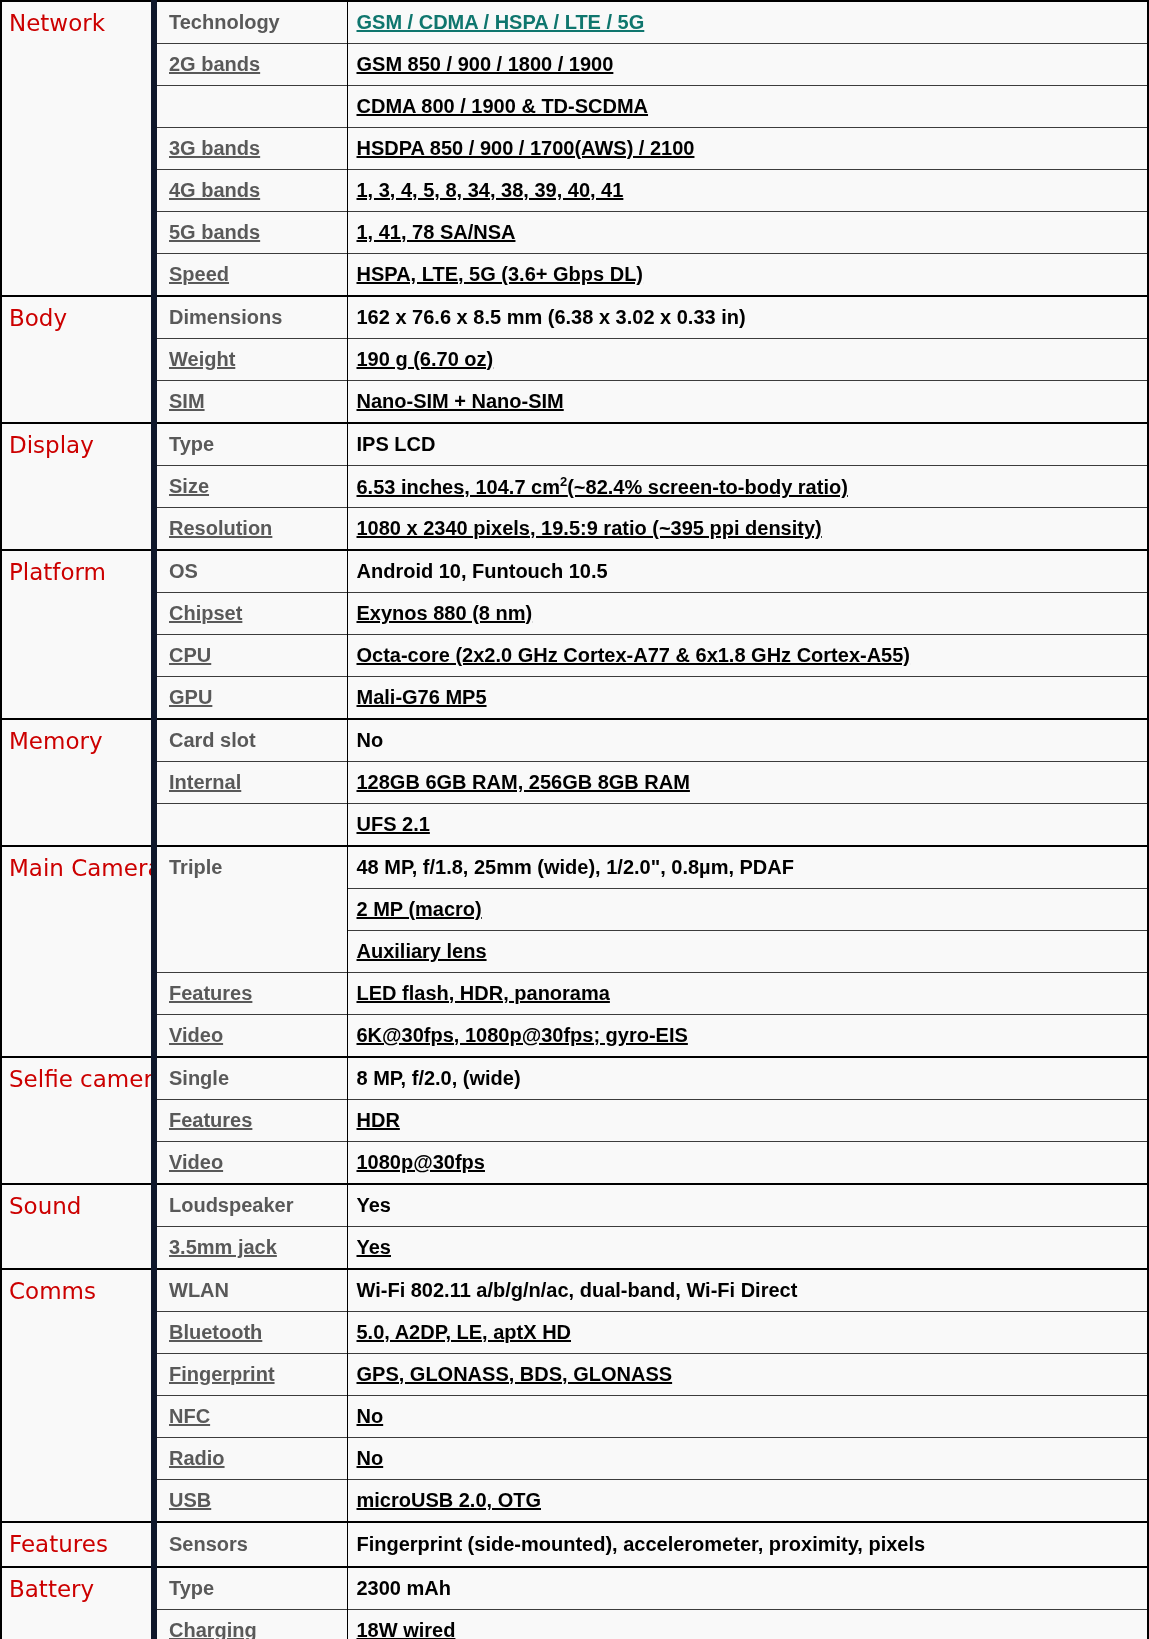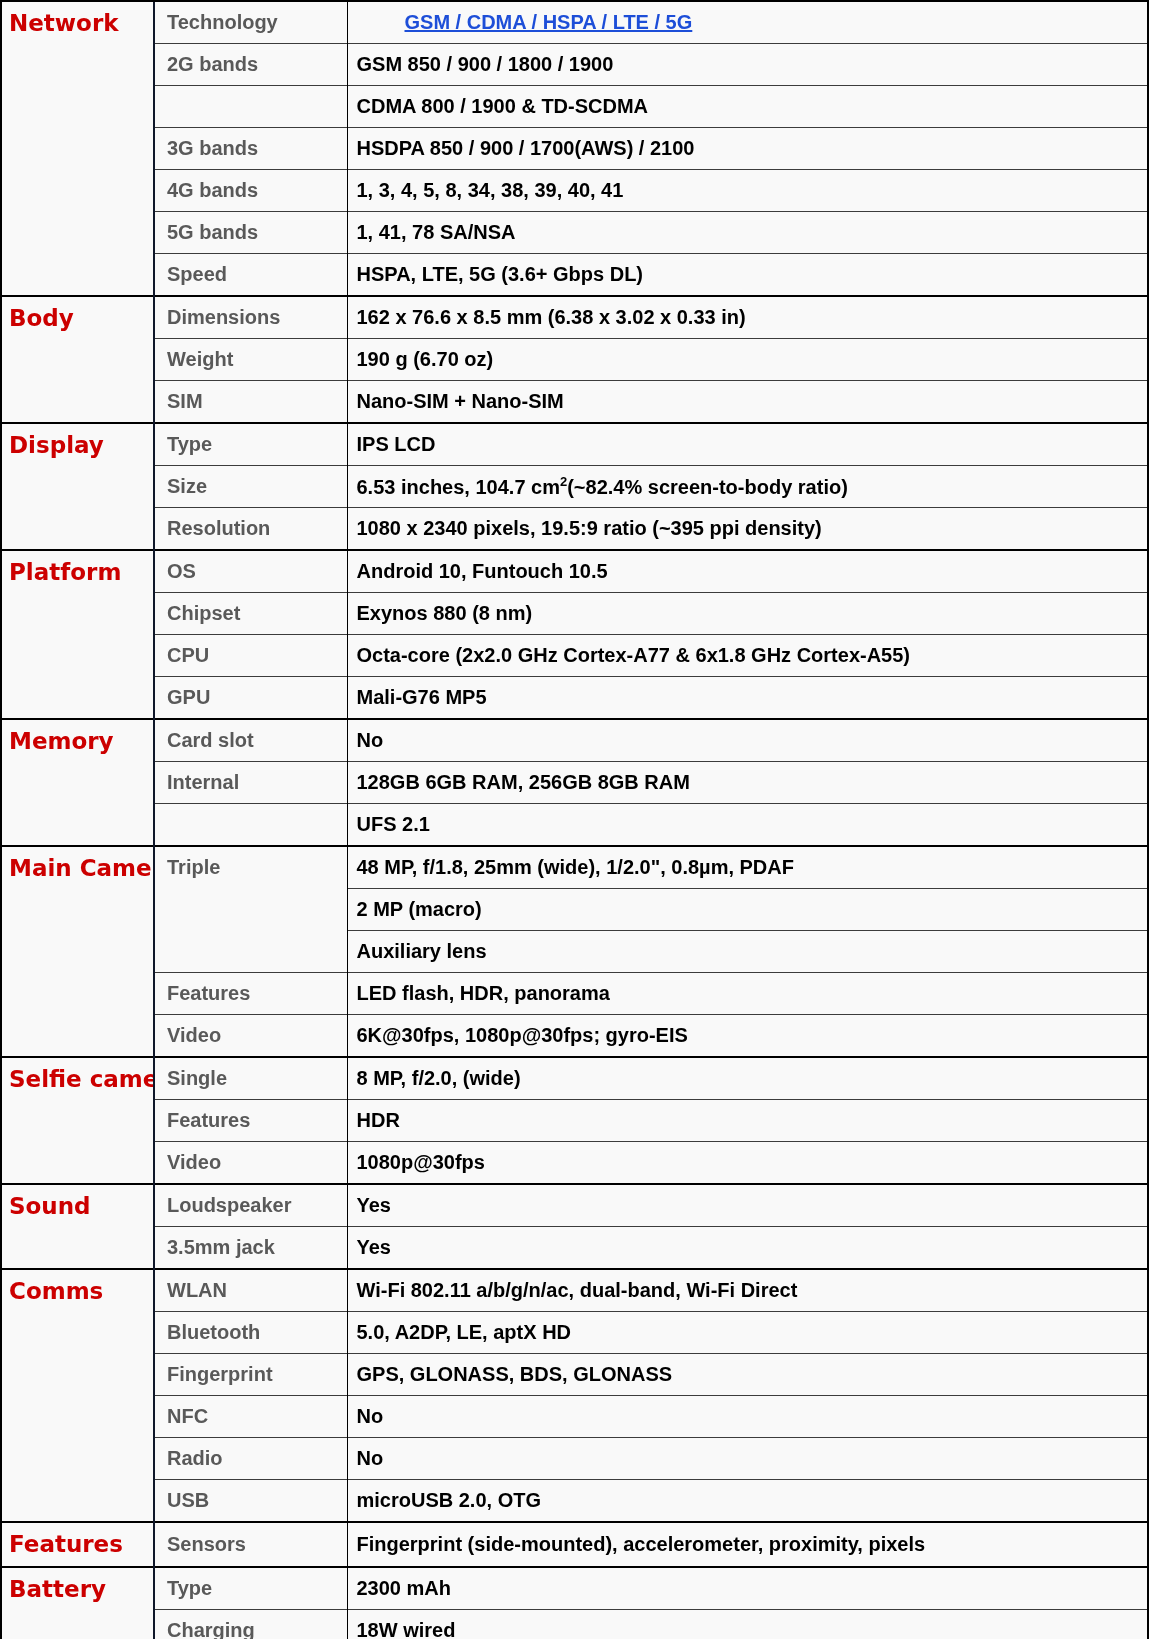--- a/index.html
+++ b/index.html
@@ -19,59 +19,58 @@
   
   td.cat {
     vertical-align: top;
     padding: 0 0 0 7px;
     overflow: hidden;
   }
   .cat-text {
     display: block;
     font-family: "DejaVu Sans", sans-serif;
     font-size: 23px;
-    font-weight: bold;
+    font-weight: normal;
     color: #cc0000;
     line-height: 43px;
     white-space: nowrap;
     overflow: hidden;
   }
 
   
   td.lbl {
-    border-left: 2px solid #0f172a;
+    border-left: 6px solid #0f172a;
     padding: 0 0 0 12px;
     font-size: 20px;
     font-weight: bold;
     color: #595959;
     white-space: nowrap;
   }
 
   
   td.val {
     border-left: 1px solid #000;
     padding: 0 4px 0 9px;
     font-size: 20px;
     font-weight: bold;
     color: #000;
     white-space: nowrap;
   }
   td.val sup { font-size: 0.65em; font-weight: bold; }
 
   
-  tr + tr > td { border-top: 1px solid #3c3c3c; }
+  tr + tr > td { border-top: 1px solid #3c3c3c; text-decoration: underline; }
 
   
   tbody.section > tr:first-child > td { border-top: 2px solid #000; }
 
   a.spec-link {
-    color: #1d4ed8;
+    color: #0f766e;
     text-decoration: underline;
     cursor: pointer;
-    margin-left: 48px;
   }
 </style>
 </head>
 <body>
 
 <table class="specs">
   <colgroup>
     <col style="width:153px">
       <col style="width:193px">
       <col>

